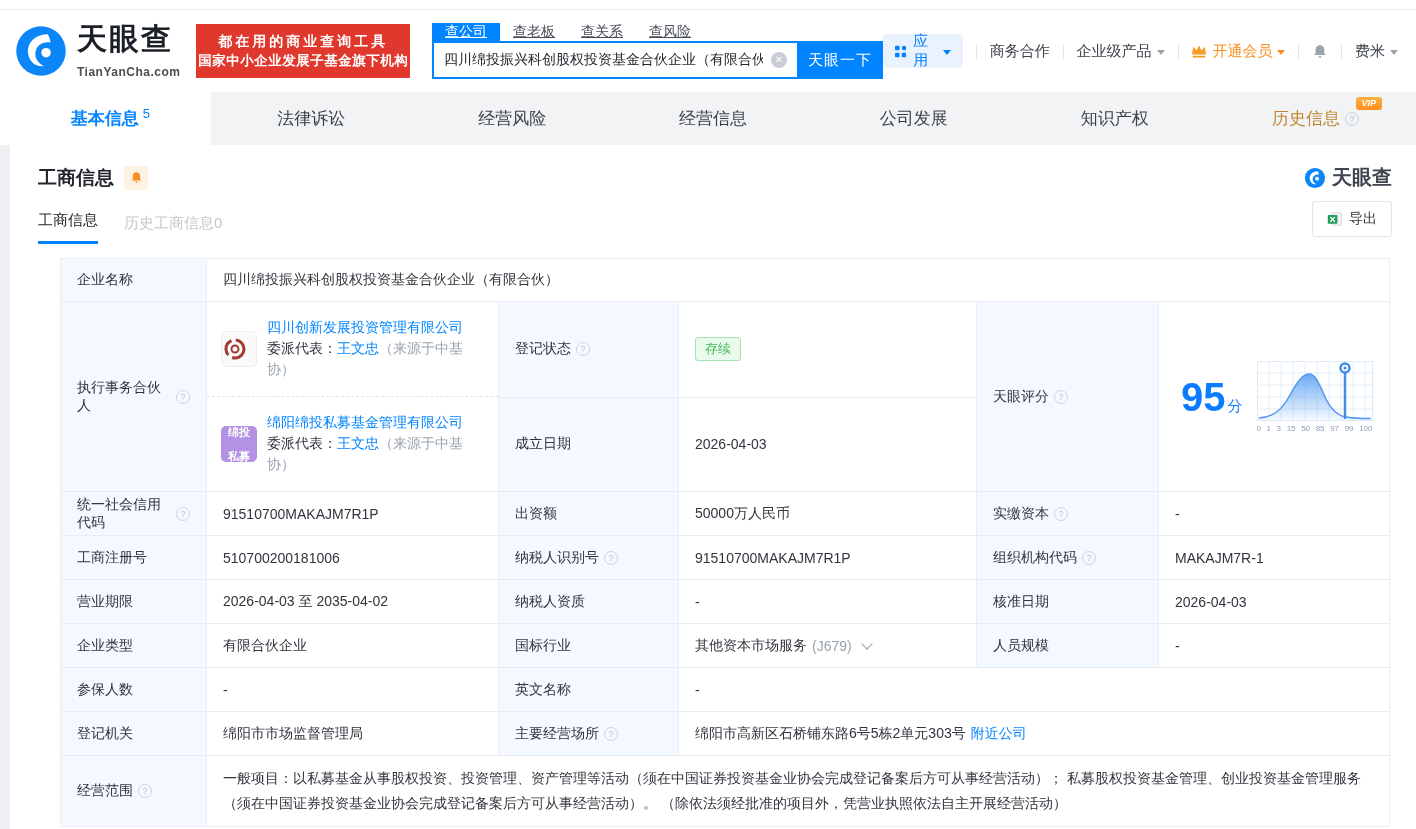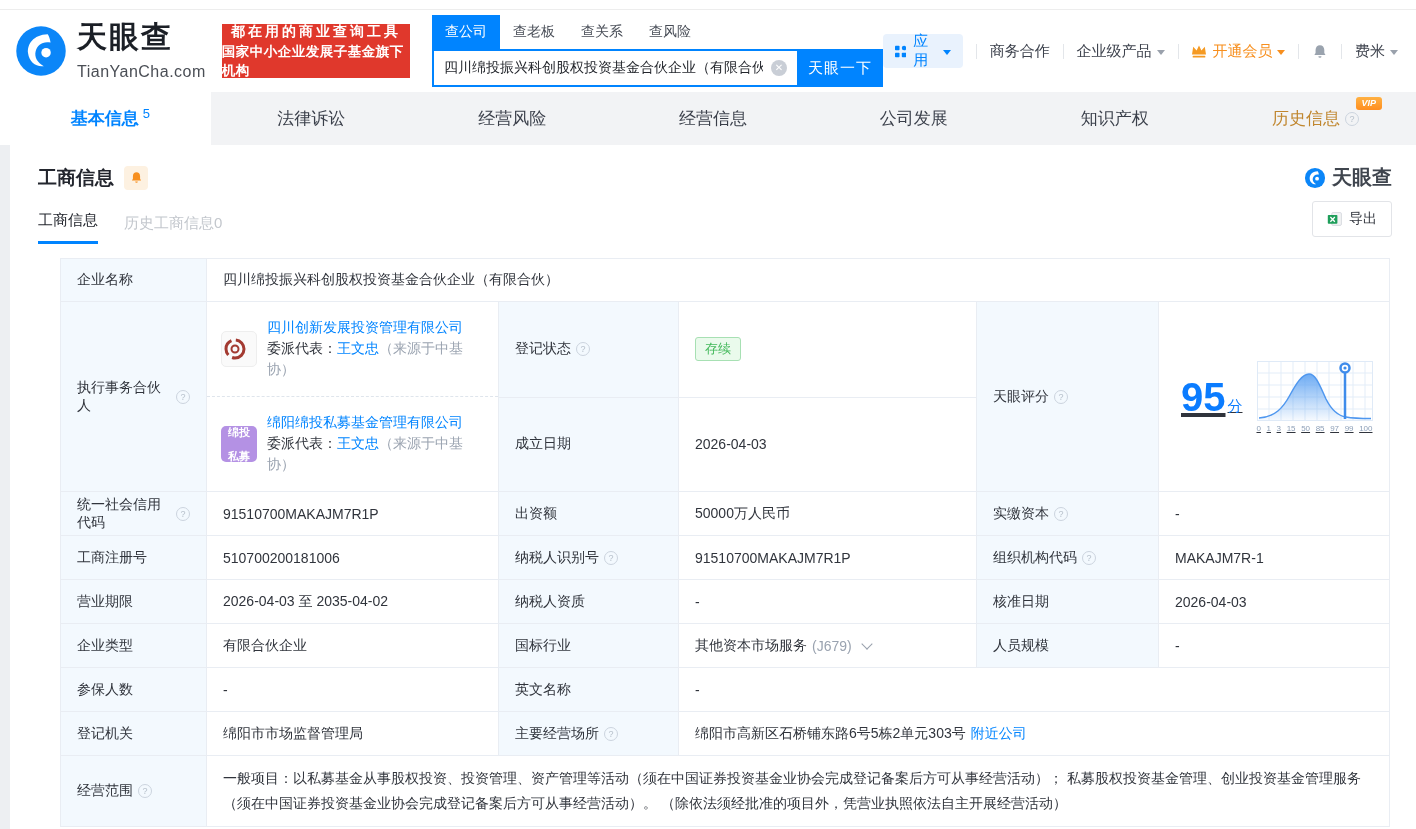--- a/index.html
+++ b/index.html
@@ -8,29 +8,29 @@
   a { text-decoration:none; }
 
   
   .topline { height:10px; background:#fff; border-bottom:1px solid #ededed; }
 
   
   .header { height:82px; display:flex; align-items:center; padding-left:14px; background:#fff; }
   .logo { display:flex; align-items:center; gap:9px; cursor:pointer; }
   .logo-text { display:flex; flex-direction:column; line-height:1; }
   .logo-title { font-size:30px; font-weight:bold; color:#1b1f26; letter-spacing:2px; }
-  .logo-domain { font-size:16px; font-weight:normal; color:#4a4e55; margin-top:12px; letter-spacing:.5px; }
+  .logo-domain { font-size:12px; font-weight:bold; color:#4a4e55; margin-top:12px; letter-spacing:.5px; }
   .banner { margin-left:16px; width:238px; height:54px; background:#e0382c; color:#fff;
     display:flex; flex-direction:column; justify-content:center; align-items:center; line-height:1.45; }
   .banner .l1 { font-size:14px; font-weight:bold; letter-spacing:3px; }
   .banner .l2 { font-size:13.5px; font-weight:bold; letter-spacing:.5px; }
 
   .search-area { margin-left:22px; display:flex; flex-direction:column; }
   .search-tabs { display:flex; font-size:14px; }
-  .search-tab { padding:8px 13px; color:#474c56; cursor:pointer; }
+  .search-tab { padding:0 13px; color:#474c56; cursor:pointer;text-decoration:underline; }
   .search-tab.active { background:#0084ff; color:#fff; }
   .search-row { display:flex; }
   .search-input-wrap { position:relative; }
   .search-input { width:365px; height:38px; border:2px solid #0084ff; border-right:none;
     font-size:14px; color:#23262c; padding:0 34px 0 10px; outline:none;
     font-family:"Liberation Sans","DejaVu Sans",sans-serif; }
   .clear-btn { position:absolute; right:10px; top:11px; width:16px; height:16px; border-radius:50%;
     background:#c9ced6; color:#fff; font-size:10px; line-height:16px; text-align:center; cursor:pointer; }
   .search-btn { width:86px; height:38px; background:#0084ff; color:#fff; border:none;
     font-size:15px; letter-spacing:1px; cursor:pointer; font-family:inherit; }
@@ -107,21 +107,21 @@
   .p-text { line-height:21px; }
   .p-name { color:#0084ff; cursor:pointer; display:block; }
   .mid-col { width:478px; flex:none; display:flex; flex-direction:column; }
   .mid-sub { display:flex; height:95px; }
   .mid-sub + .mid-sub { border-top:1px solid #e9edf3; }
   .mid-sub .cell { height:100%; }
   .badge-green { background:#eafaec; border:1px solid #a7e0b3; color:#44b95c; font-size:13px;
     padding:2px 9px; border-radius:3px; }
 
   
-  .score-cell { gap:14px; padding:0 10px 0 22px;text-decoration:underline; }
+  .score-cell { gap:14px; padding:0 10px 0 22px; }
   .score-num { color:#0b7cff; font-weight:bold; font-size:40px; line-height:1; display:flex; align-items:flex-end; }
   .score-unit { font-size:15px; font-weight:normal; margin:0 0 4px 2px; }
   .score-chart { display:flex; flex-direction:column; }
   .ticks { display:flex; justify-content:space-between; width:116px; font-size:8px; color:#8ea0b8; margin-top:3px; }
 
   .scope-cell { line-height:25px; padding:10px 16px; }
 </style>
 </head>
 <body>
 

